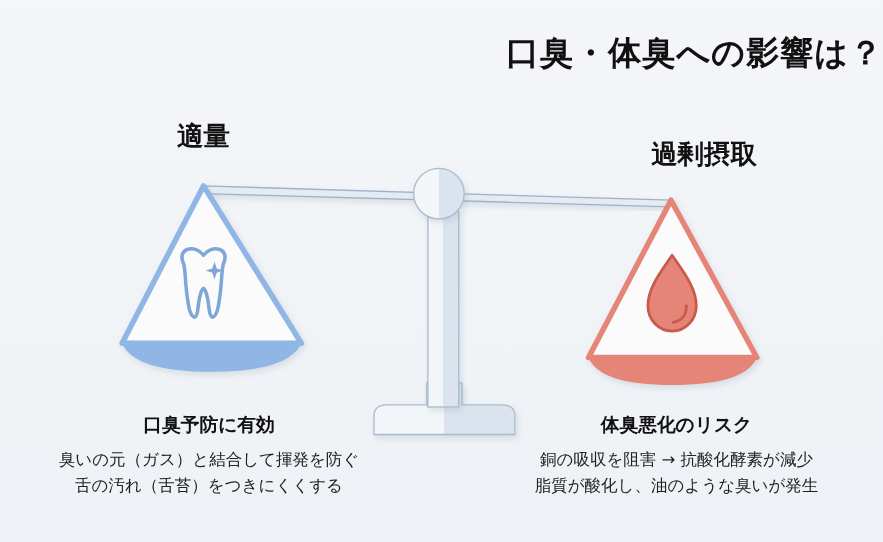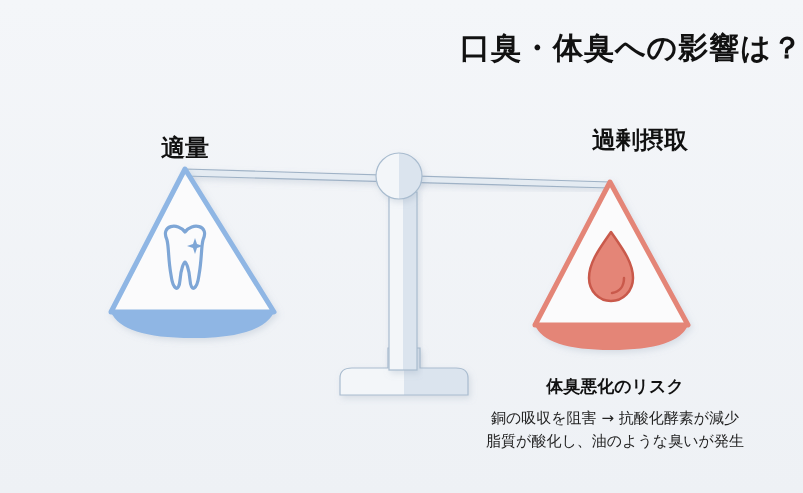--- a/index.html
+++ b/index.html
@@ -12,21 +12,21 @@
     }
     .title {
       position: absolute; left: 0; top: 28px; width: 803px;
       text-align: right; font-size: 30px; font-weight: bold; letter-spacing: 1px;
       color: #111;
     }
     .side-label {
       position: absolute; font-size: 24px; font-weight: bold; color: #111;
       text-align: center; width: 200px;
     }
-    .side-label.left { left: 85px; top: 132px; }
+    .side-label.left { left: 85px; top: 108px; }
     .side-label.right { left: 540px; top: 124px; }
     svg.scale { position: absolute; left: 0; top: 0; }
     .caption {
       position: absolute; text-align: center; width: 380px;
     }
     .caption .head { font-size: 17px; font-weight: bold; color: #111; margin-bottom: 9px; }
     .caption .line { font-size: 15px; color: #222; line-height: 23px; }
     .caption.left { left: 0px; top: 375px; }
     .caption.right { left: 425px; top: 375px; }
   </style>
@@ -82,19 +82,22 @@
     <polygon points="610,182 688,325 535,325" fill="rgba(255,255,255,0.85)" stroke="#e48577" stroke-width="5" stroke-linejoin="round"></polygon>
   </g>
 
   <g>
     <path d="M611 232 C600 248 589 262 589 278 C589 291 599 301 611 301 C623 301 633 291 633 278 C633 262 622 248 611 232 Z" fill="#e48577" stroke="#c9594b" stroke-width="2.5" stroke-linejoin="round"></path>
     <path d="M624 278 C624 287 619 292 612 293" fill="none" stroke="#c9594b" stroke-width="2.5" stroke-linecap="round"></path>
   </g>
 </svg>
 
 <div class="caption left">
+  <div class="head">口臭予防に有効</div>
+  <div class="line">臭いの元（ガス）と結合して揮発を防ぐ</div>
+  <div class="line">舌の汚れ（舌苔）をつきにくくする</div>
 </div>
 
 <div class="caption right">
   <div class="head">体臭悪化のリスク</div>
   <div class="line">銅の吸収を阻害 → 抗酸化酵素が減少</div>
   <div class="line">脂質が酸化し、油のような臭いが発生</div>
 </div>
 
 </body></html>

